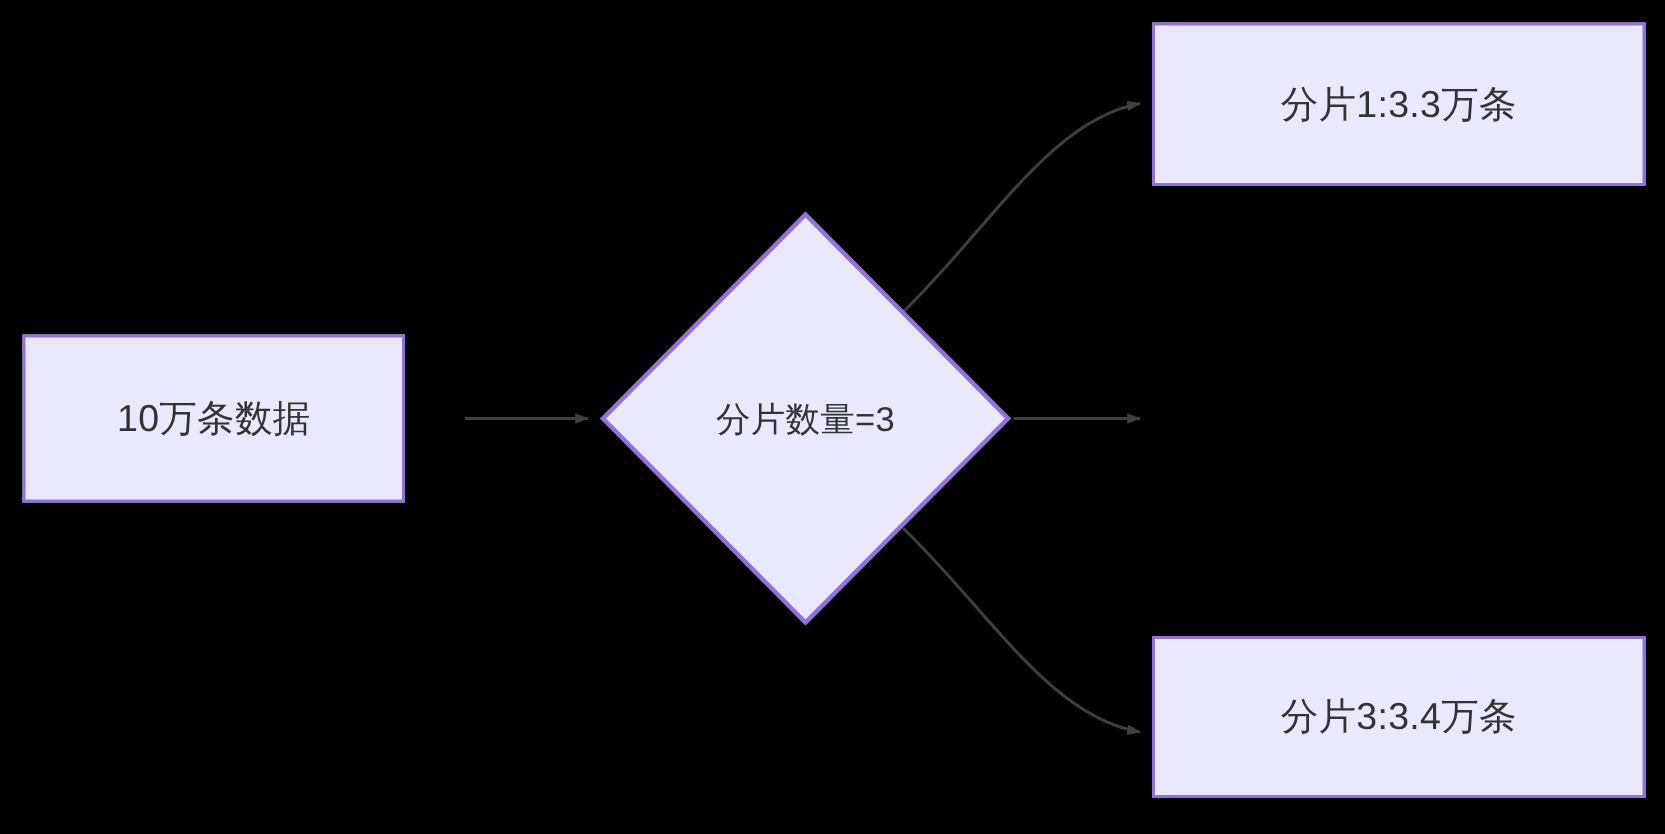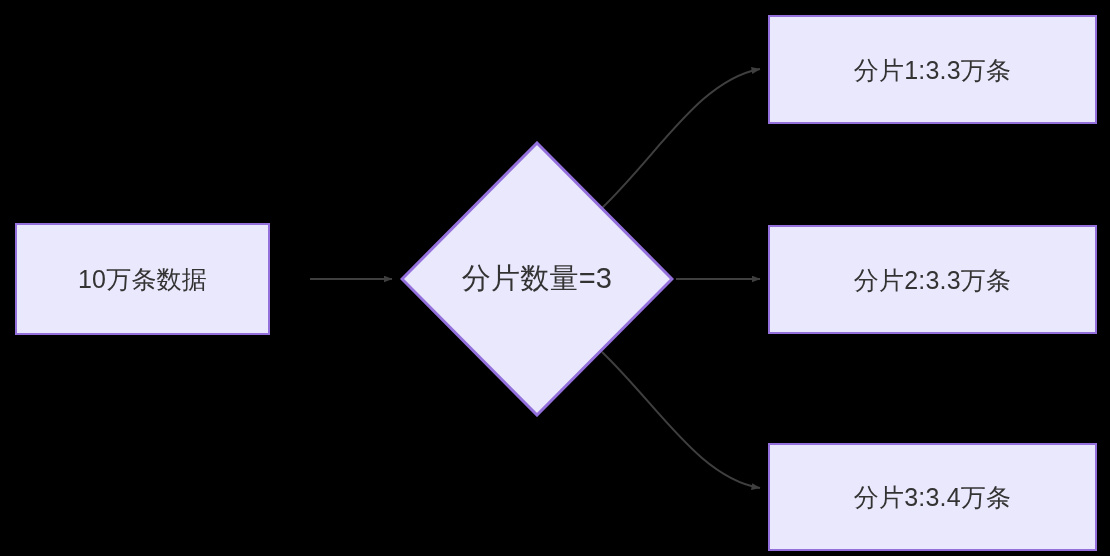--- a/index.html
+++ b/index.html
@@ -50,21 +50,21 @@
     position: absolute;
     left: 0;
     top: 0;
     width: 100%;
     height: 100%;
   }
   .diamond-label {
     position: relative;
     z-index: 2;
     color: #333333;
-    font-size: 29px;
+    font-size: 23px;
     white-space: nowrap;
     letter-spacing: 0.2px;
   }
 </style>
 </head>
 <body>
 
 <div id="canvas">
 
   <svg class="edges-layer" viewBox="0 0 1110 556" width="1110" height="556" xmlns="http://www.w3.org/2000/svg">
@@ -91,21 +91,18 @@
     <svg class="diamond-shape" viewBox="0 0 274 276" preserveAspectRatio="none" xmlns="http://www.w3.org/2000/svg">
       <polygon points="137,2 272,138 137,274 2,138" fill="#eae8fd" stroke="#9370db" stroke-width="3"></polygon>
     </svg>
     <span class="diamond-label">分片数量=3</span>
   </div>
 
   <div class="node" style="left:768px; top:15px; width:329px; height:109px;">
     <span class="node-label">分片1:3.3万条</span>
   </div>
 
-  <div class="node" style="left:768px; top:225px; width:329px; height:109px;">
-    <span class="node-label">分片2:3.3万条</span>
-  </div>
 
-  <div class="node" style="left:768px; top:443px; width:329px; height:108px;">
+  <div class="node" style="left:768px; top:424px; width:329px; height:108px;">
     <span class="node-label">分片3:3.4万条</span>
   </div>
 
 </div>
 
 </body></html>

